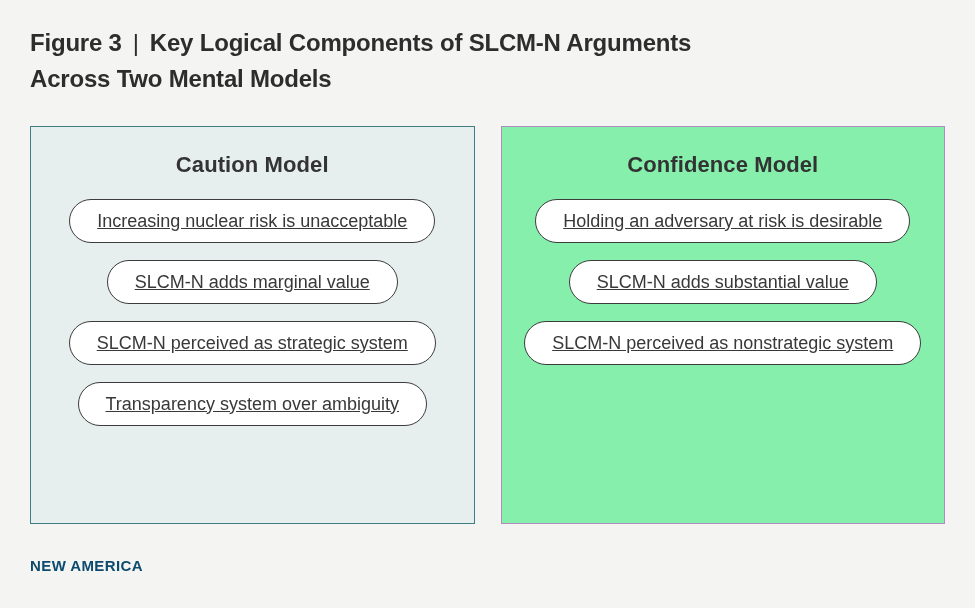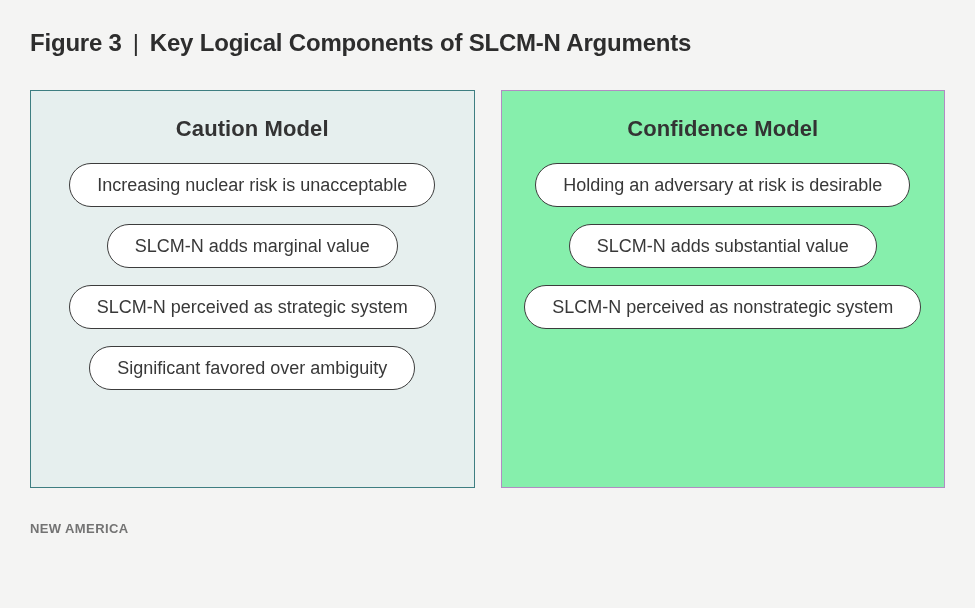--- a/index.html
+++ b/index.html
@@ -71,52 +71,54 @@
     display: inline-flex;
     align-items: center;
     justify-content: center;
     padding: 0 27px;
     background: #ffffff;
     border: 1.3px solid #3c3c3c;
     border-radius: 999px;
     font-size: 18px;
     color: #383838;
     white-space: nowrap;
+    text-decoration: underline;
   }
   
   .brand {
     margin-top: 33px;
-    font-size: 13px;
+    font-size: 15px;
     font-weight: 800;
     letter-spacing: 0.4px;
-    color: #737373;
+    color: #0c4a6e;
   }
 </style>
 </head>
 <body style="background: rgb(244, 244, 243);">
 
 <div class="page">
 
   <header>
     <h1 class="figure-title">
       <span class="line">
         <span>Figure 3</span><span class="sep">|</span><span>Key Logical Components of SLCM-N Arguments</span>
       </span>
+      <span class="line">Across Two Mental Models</span>
     </h1>
   </header>
 
   <main class="panels">
 
     <section class="panel" style="background: rgb(230, 239, 238); border-color: rgb(62, 126, 129);">
       <h2 class="panel-title">Caution Model</h2>
       <div class="pills">
         <div class="pill">Increasing nuclear risk is unacceptable</div>
         <div class="pill">SLCM-N adds marginal value</div>
         <div class="pill">SLCM-N perceived as strategic system</div>
-        <div class="pill">Significant favored over ambiguity</div>
+        <div class="pill">Transparency system over ambiguity</div>
       </div>
     </section>
 
     <section class="panel" style="background: #86efac; border-color: rgb(177, 140, 195);">
       <h2 class="panel-title">Confidence Model</h2>
       <div class="pills">
         <div class="pill">Holding an adversary at risk is desirable</div>
         <div class="pill">SLCM-N adds substantial value</div>
         <div class="pill">SLCM-N perceived as nonstrategic system</div>
       </div>

